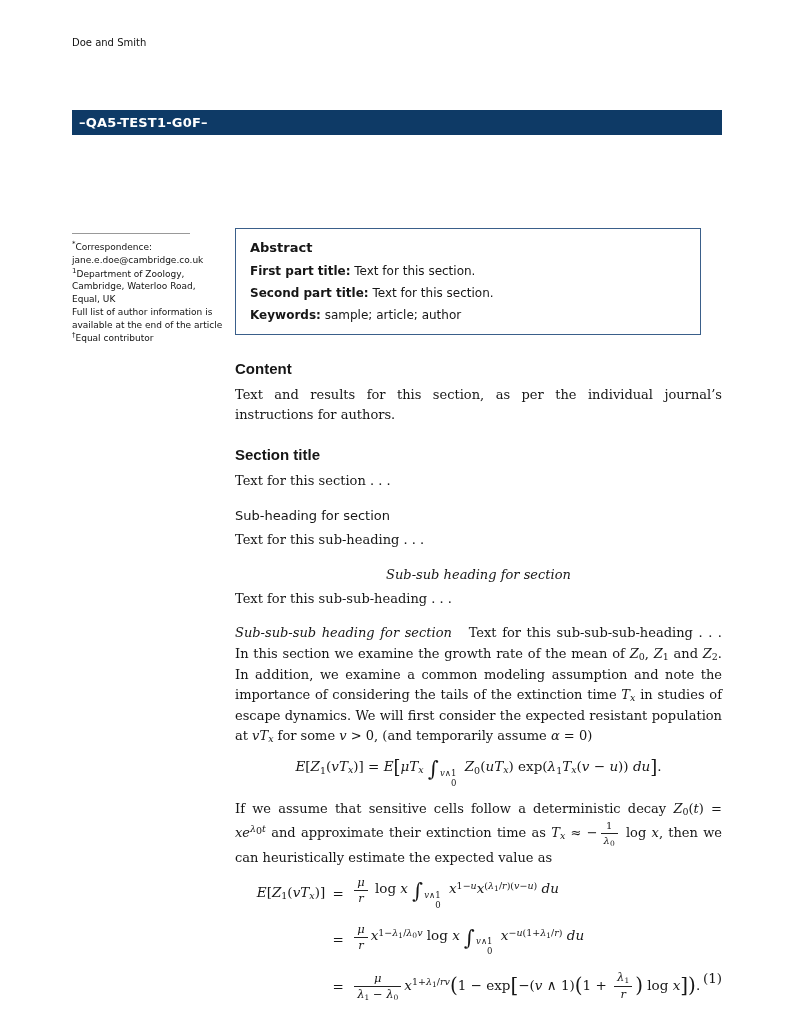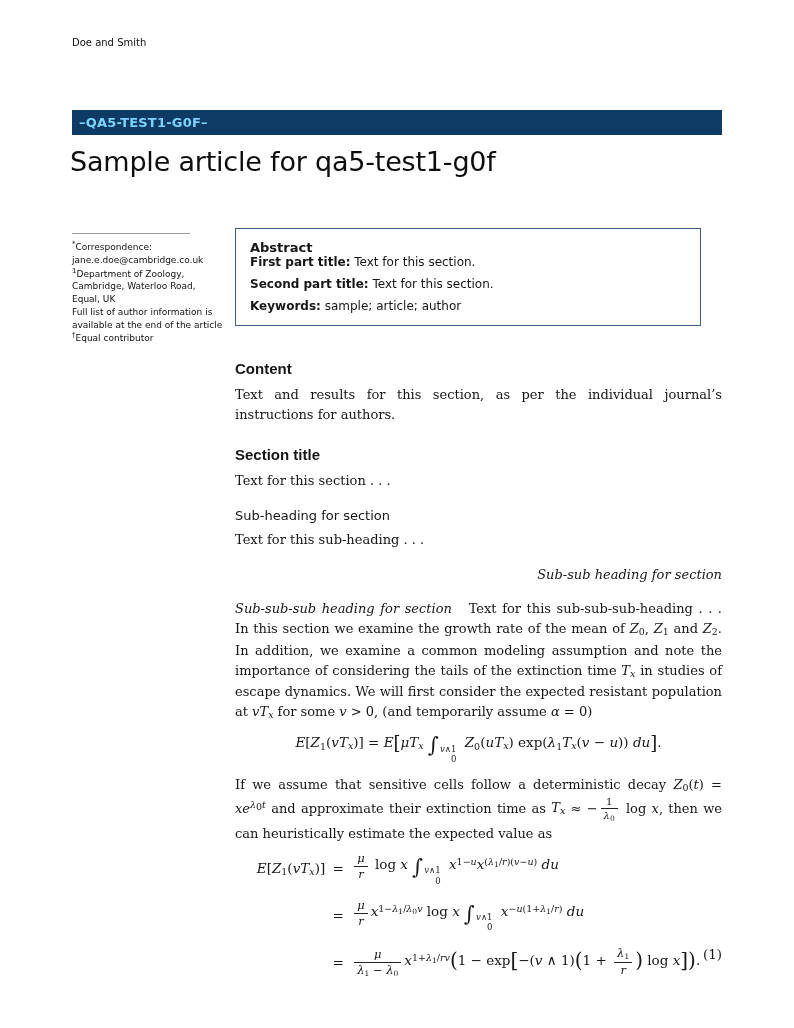--- a/index.html
+++ b/index.html
@@ -9,21 +9,21 @@
     background:#fff; color:#161616; overflow:hidden;
     font-family:"DejaVu Serif", serif;
   }
   .running-head {
     position:absolute; left:72px; top:37px;
     font-family:"DejaVu Sans", sans-serif; font-size:10px; color:#111;
   }
   .banner {
     position:absolute; left:72px; top:110px; width:650px; height:25px;
     background:var(--banner_bg, #0e3a66);
-    color:#7dd3fc; font-family:"DejaVu Sans", sans-serif; font-weight:bold;
+    color:#ffffff; font-family:"DejaVu Sans", sans-serif; font-weight:bold;
     font-size:13px; line-height:25px; padding-left:7px; letter-spacing:.2px;
   }
   .title {
     position:absolute; left:70px; top:146px;
     font-family:"DejaVu Sans", sans-serif; font-weight:normal;
     font-size:27px; letter-spacing:-.2px; color:#0d0d0d;
   }
   .authors {
     position:absolute; left:72px; top:195px;
     font-family:"DejaVu Sans", sans-serif; font-size:13.5px;
@@ -38,40 +38,40 @@
     font-family:"DejaVu Sans", sans-serif; font-size:9px; line-height:1.42;
     color:#111;
   }
   .sidebar sup { font-size:7px; }
   .abstract-box {
     position:absolute; left:235px; top:228px; width:466px;
     border:1px solid var(--box_border, #3a5f8a);
     padding:11px 14px 12px;
     font-family:"DejaVu Sans", sans-serif;
   }
-  .abstract-title { font-weight:bold; font-size:13px; }
+  .abstract-title { font-weight:bold; font-size:13px; margin-bottom:9px; }
   .abstract-row { font-size:12px; margin-bottom:8px; }
   .abstract-row:last-child { margin-bottom:0; }
   .abstract-row b { font-weight:bold; }
   .main {
     position:absolute; left:235px; top:357px; width:487px;
     font-size:13px; line-height:1.55; text-align:justify;
   }
   .sec-heading {
     font-family:Liberation Sans, sans-serif; font-weight:bold; font-size:15px;
     margin:17px 0 5px; text-align:left;
   }
   .sec-heading.first { margin-top:0; }
   .sub-heading {
     font-family:"DejaVu Sans", sans-serif; font-weight:normal; font-size:13px;
     margin:15px 0 4px; text-align:left;
   }
   .subsub-heading {
     font-family:"DejaVu Serif", serif; font-style:italic; font-weight:normal;
-    font-size:13px; margin:15px 0 4px; text-align:right;
+    font-size:13px; margin:15px 0 4px; text-align:center;
   }
   .para { margin:0; }
   .runin-para { margin-top:14px; }
   .runin-head { font-style:italic; }
   
   .eq, .eqalign { font-size:13.5px; }
   .eq sup, .eqalign sup, .para sup { font-size:9.5px; vertical-align:0.45em; }
   .eq sub, .eqalign sub, .para sub { font-size:9.5px; vertical-align:-0.25em; }
   .eq sup sub, .eqalign sup sub { font-size:7.5px; }
   .display-eq { text-align:center; margin:6px 0 11px; }
@@ -105,21 +105,20 @@
 <body>
 
 <div class="page">
 
   <div class="running-head">Doe and Smith</div>
 
   <div class="banner">
     <span>–QA5-TEST1-G0F–</span>
   </div>
 
-  <h1 class="title">Sample article for qa5-test1-g0f</h1>
 
 
   <div class="footnote-rule"></div>
 
   <aside class="sidebar">
     <div><sup>*</sup>Correspondence:</div>
     <div>jane.e.doe@cambridge.co.uk</div>
     <div><sup>1</sup>Department of Zoology,</div>
     <div>Cambridge, Waterloo Road,</div>
     <div>Equal, UK</div>
@@ -149,20 +148,21 @@
     <h2 class="sec-heading first">Content</h2>
     <p class="para">Text and results for this section, as per the individual journal’s instructions for authors.</p>
 
     <h2 class="sec-heading">Section title</h2>
     <p class="para">Text for this section . . .</p>
 
     <h3 class="sub-heading">Sub-heading for section</h3>
     <p class="para">Text for this sub-heading . . .</p>
 
     <h4 class="subsub-heading">Sub-sub heading for section</h4>
+    <p class="para">Text for this sub-sub-heading . . .</p>
 
     <p class="para runin-para"><i class="runin-head">Sub-sub-sub heading for section</i><span>&nbsp;&nbsp;&nbsp;Text for this sub-sub-sub-heading . . . In this section we examine the growth rate of the mean of <i>Z</i><sub>0</sub>, <i>Z</i><sub>1</sub> and <i>Z</i><sub>2</sub>. In addition, we examine a common modeling assumption and note the importance of considering the tails of the extinction time <i>T<sub>x</sub></i> in studies of escape dynamics. We will first consider the expected resistant population at <i>vT<sub>x</sub></i> for some <i>v</i> &gt; 0, (and temporarily assume <i>α</i> = 0)</span></p>
 
     <div class="eq display-eq"><i>E</i>[<i>Z</i><sub>1</sub>(<i>vT<sub>x</sub></i>)] = <i>E</i><span class="big">[</span><i>μT<sub>x</sub></i> <span class="int">∫</span><span class="lim">
           <span><i>v</i>∧1</span>
           <span>0</span>
         </span> <i>Z</i><sub>0</sub>(<i>uT<sub>x</sub></i>) exp(<i>λ</i><sub>1</sub><i>T<sub>x</sub></i>(<i>v</i> − <i>u</i>)) <i>du</i><span class="big">]</span>.</div>
 
     <p class="para">If we assume that sensitive cells follow a deterministic decay <i>Z</i><sub>0</sub>(<i>t</i>) = <i>xe</i><sup><i>λ</i><sub>0</sub><i>t</i></sup> and approximate their extinction time as <i>T<sub>x</sub></i> ≈ −<span class="frac sm"><span class="n">1</span><span class="d"><i>λ</i><sub>0</sub></span></span> log <i>x</i>, then we can heuristically estimate the expected value as</p>
 

